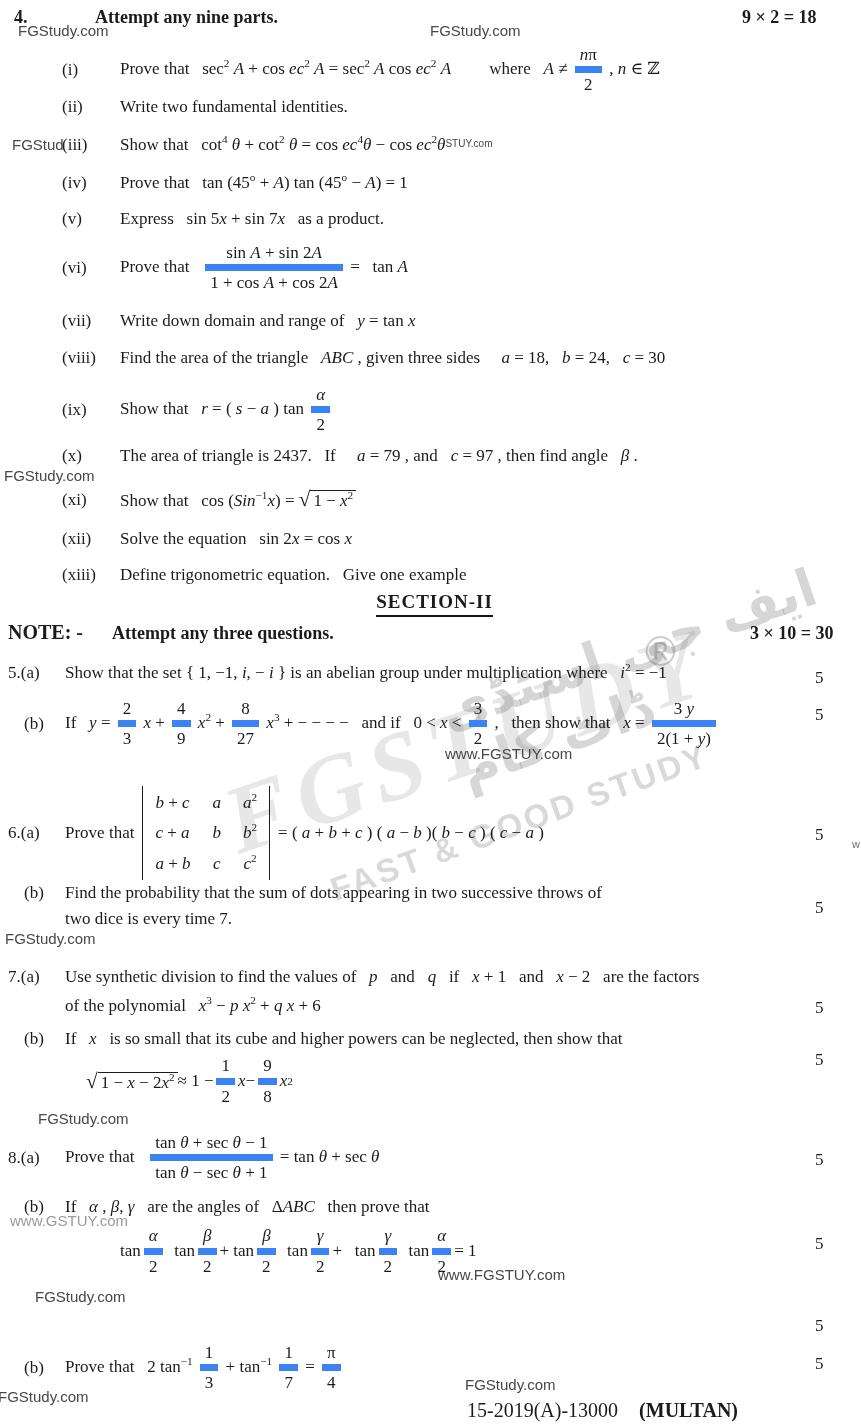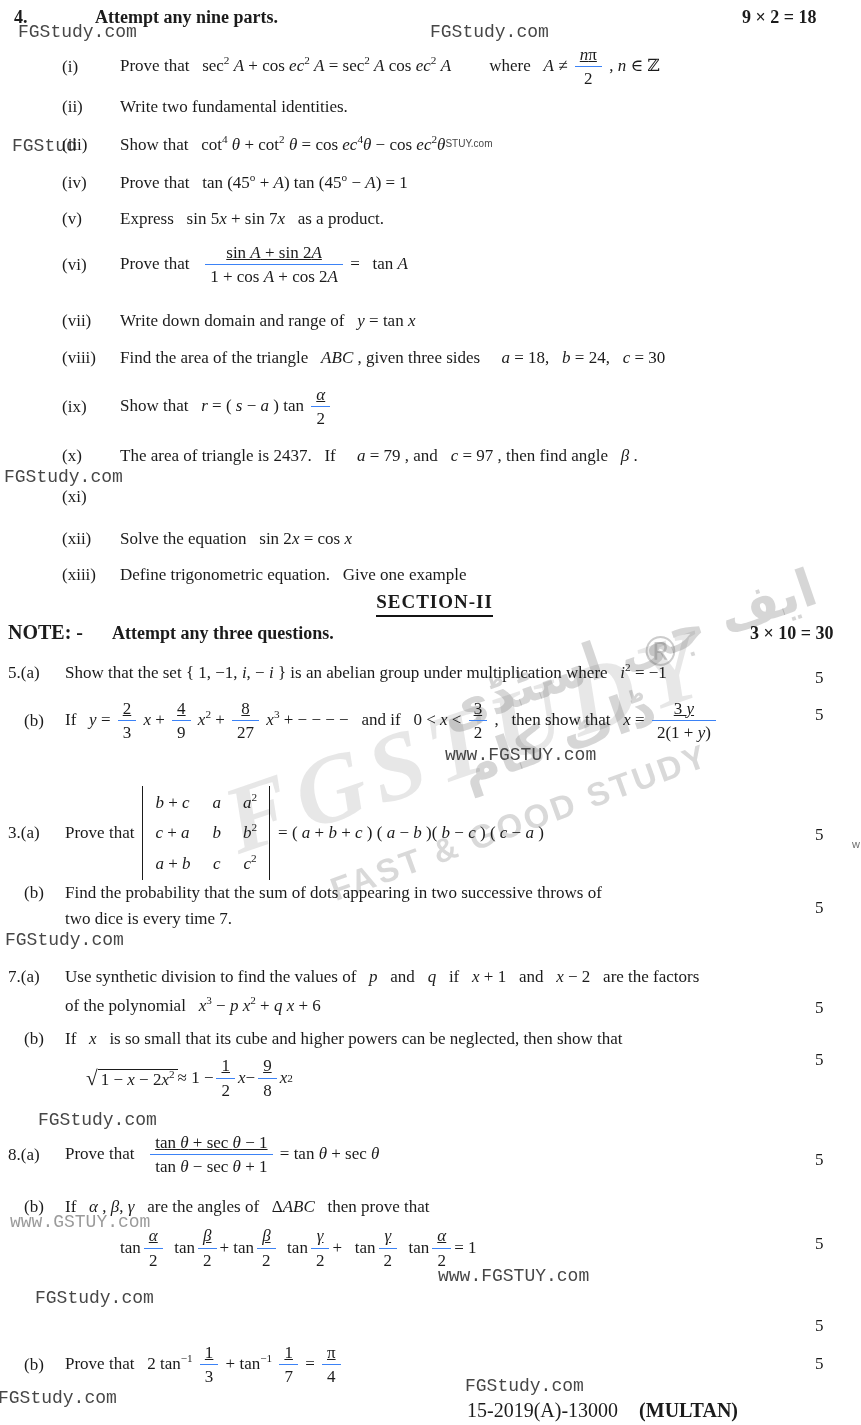--- a/index.html
+++ b/index.html
@@ -9,32 +9,32 @@
   .flexrow{display:flex;align-items:center;}
   .plabel{display:inline-block;width:58px;flex:none;}
   .qnum{display:inline-block;width:57px;flex:none;}
   .qnum.bsub{padding-left:16px;box-sizing:border-box;}
   .b{font-weight:bold;}
   .fs18{font-size:18px;}
   .fs19{font-size:20px;}
   sup{font-size:0.66em;line-height:0;}
   sub{font-size:0.6em;line-height:0;}
   .frac{display:inline-flex;flex-direction:column;text-align:center;vertical-align:middle;margin:0 3px;}
-  .frac .num{display:block;border-bottom:1px solid #3b82f6;padding:0 5px 1px;text-decoration:underline;}
+  .frac .num{display:block;border-bottom:7px solid #3b82f6;padding:0 5px 1px;}
   .frac .den{display:block;padding:1px 5px 0;}
   .rad{white-space:nowrap;}
   .rad .rsign{font-size:1.25em;}
   .rad .radb{border-top:1.2px solid #1b1b1b;padding:0 3px;}
   .det{display:inline-grid;grid-template-columns:auto auto auto;column-gap:22px;row-gap:9px;
        border-left:1.6px solid #1b1b1b;border-right:1.6px solid #1b1b1b;padding:6px 12px;margin:0 8px;}
   .det .c2,.det .c3{text-align:center;}
   .secheading{left:4px;width:100%;text-align:center;}
   .secheading span{display:inline-block;font-weight:bold;font-size:19px;letter-spacing:1px;
        border-bottom:2.5px solid #141414;padding-bottom:1px;}
-  .wm-s{position:absolute;font-family:Liberation Mono, monospace;font-size:18px;
+  .wm-s{position:absolute;font-family:Liberation Sans, sans-serif;font-size:15px;
        color:#474747;z-index:2;}
   .wm-faded{color:#9b9b9b;}
   .wm-sub{font-family:"Liberation Sans",sans-serif;font-size:10px;color:#474747;vertical-align:sub;}
   .wm-big{position:absolute;left:228px;top:768px;z-index:1;font-size:96px;font-weight:bold;font-style:italic;
        letter-spacing:9px;color:rgba(70,70,70,0.13);transform:rotate(-19deg);transform-origin:0 50%;
        font-family:"Liberation Serif",serif;}
   .wm-slogan{position:absolute;left:332px;top:872px;z-index:1;font-size:33px;font-weight:bold;letter-spacing:3px;
        color:rgba(80,80,80,0.22);transform:rotate(-20deg);transform-origin:0 50%;
        font-family:"Liberation Sans",sans-serif;}
   .wm-urdu{position:absolute;left:452px;top:682px;z-index:1;font-size:52px;font-weight:bold;
@@ -120,20 +120,21 @@
           <span class="num"><i>α</i></span>
           <span class="den">2</span>
         </span></span>
   </div>
   <div class="row flexrow" style="top:445px;left:62px">
     <span class="plabel">(x)</span>
     <span>The area of triangle is 2437.  If  <i>a</i> = 79 , and  <i>c</i> = 97 , then find angle  <i>β</i> .</span>
   </div>
   <div class="row flexrow" style="top:486px;left:62px">
     <span class="plabel">(xi)</span>
+    <span>Show that  cos (<i>Sin</i><sup>−1</sup><i>x</i>) = <span class="rad"><span class="rsign">√</span><span class="radb">1 − <i>x</i><sup>2</sup></span></span></span>
   </div>
   <div class="row flexrow" style="top:528px;left:62px">
     <span class="plabel">(xii)</span>
     <span>Solve the equation  sin 2<i>x</i> = cos <i>x</i></span>
   </div>
   <div class="row flexrow" style="top:564px;left:62px">
     <span class="plabel">(xiii)</span>
     <span>Define trigonometric equation.  Give one example</span>
   </div>
 
@@ -162,21 +163,21 @@
         </span> <i>x</i><sup>3</sup> + − − − −  and if  0 &lt; <i>x</i> &lt; <span class="frac">
           <span class="num">3</span>
           <span class="den">2</span>
         </span> ,  then show that  <i>x</i> = <span class="frac">
           <span class="num">3 <i>y</i></span>
           <span class="den">2(1 + <i>y</i>)</span>
         </span></span>
   </div>
 
   <div class="row flexrow" style="top:787px;left:8px;height:92px">
-    <span class="qnum">3.(a)</span>
+    <span class="qnum">6.(a)</span>
     <span>Prove that</span>
     <span class="det">
       <span class="c1"><i>b</i> + <i>c</i></span>
       <span class="c2"><i>a</i></span>
       <span class="c3"><i>a</i><sup>2</sup></span>
       <span class="c1"><i>c</i> + <i>a</i></span>
       <span class="c2"><i>b</i></span>
       <span class="c3"><i>b</i><sup>2</sup></span>
       <span class="c1"><i>a</i> + <i>b</i></span>
       <span class="c2"><i>c</i></span>

